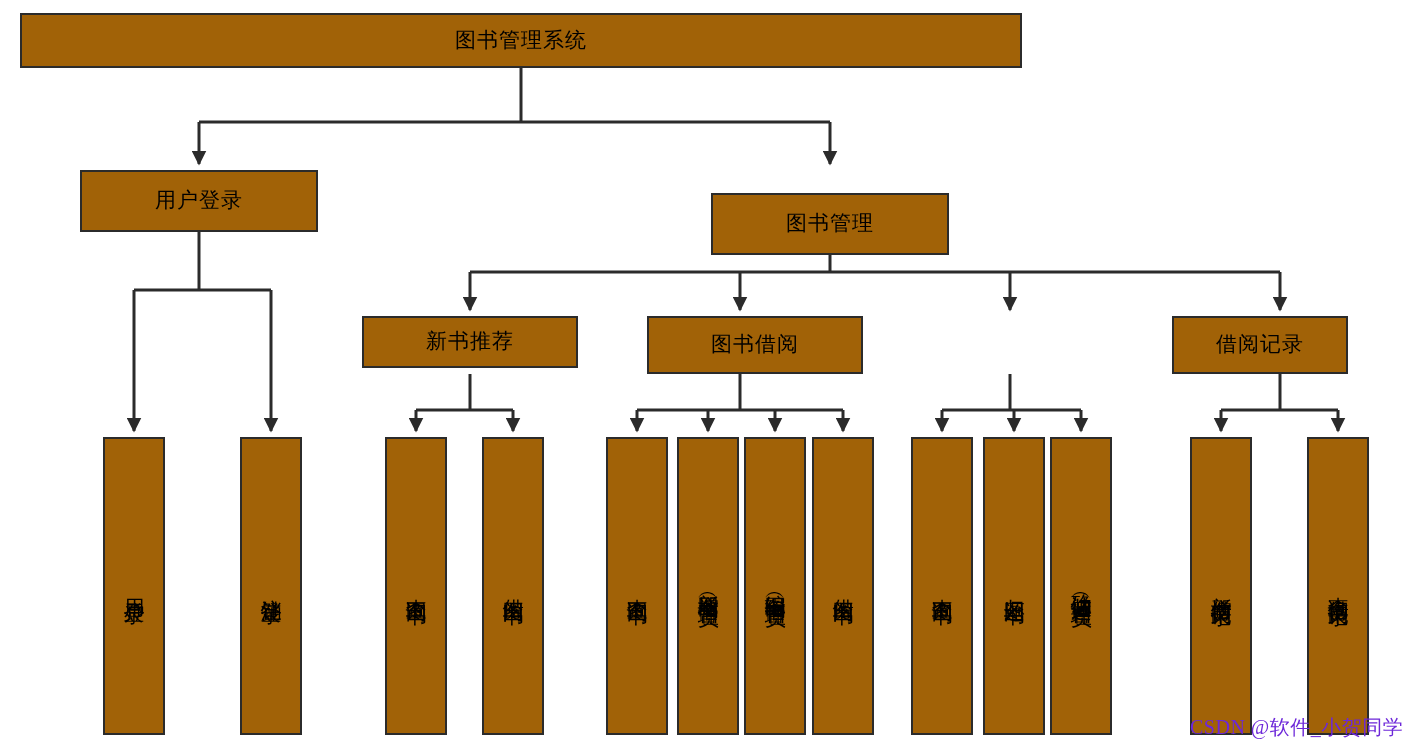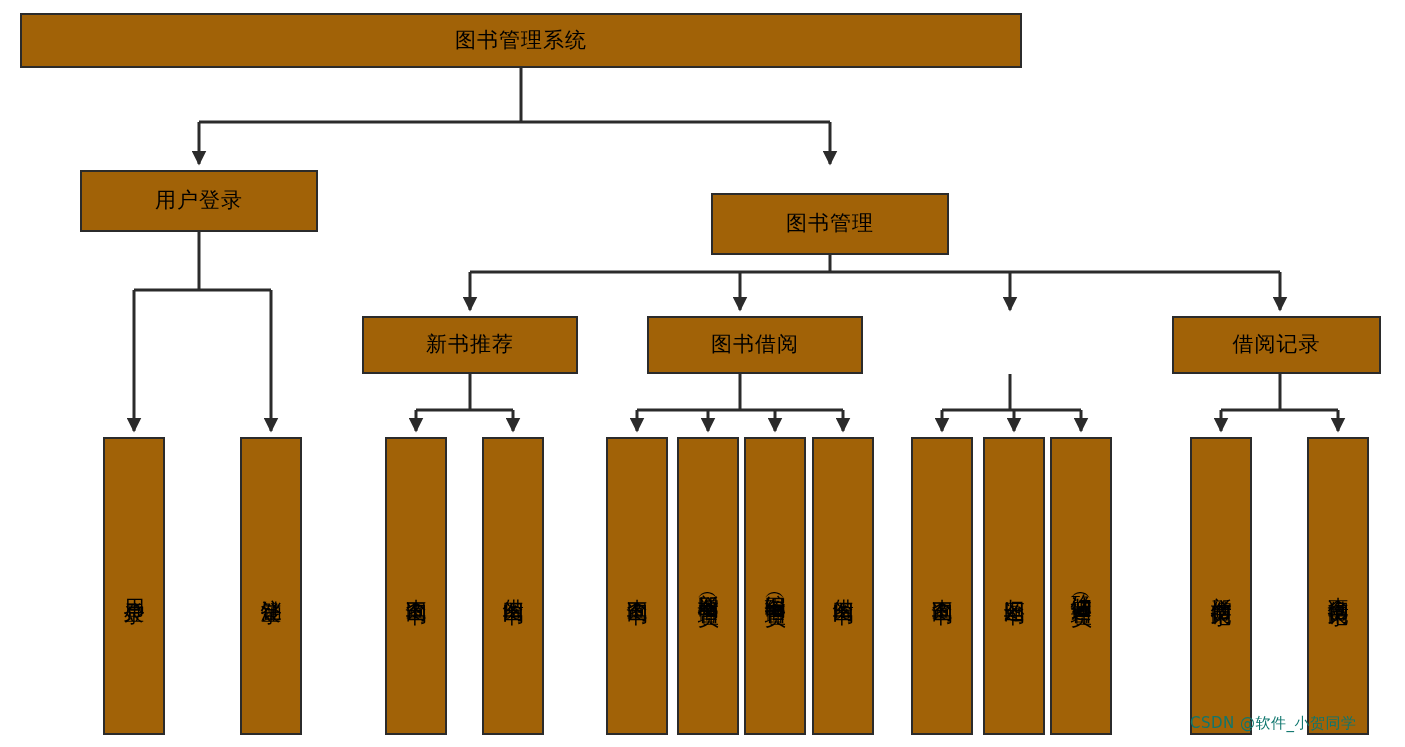--- a/index.html
+++ b/index.html
@@ -49,24 +49,25 @@
   .edges {
     position: absolute;
     left: 0;
     top: 0;
     width: 1405px;
     height: 747px;
     pointer-events: none;
   }
   .watermark {
     position: absolute;
-    font-size: 15px;
-    color: #0f766e;
+    font-size: 20px;
+    color: #6d28d9;
     letter-spacing: 0.5px;
     white-space: nowrap;
+    font-family: Liberation Serif, serif;
   }
 </style>
 </head>
 <body>
 
 <div id="canvas">
 
   <svg class="edges" viewBox="0 0 1405 747" width="1405" height="747">
     <defs>
       <marker id="arrow" viewBox="0 0 10 10" refX="9" refY="5" markerWidth="5" markerHeight="5" orient="auto-start-reverse">
@@ -124,27 +125,27 @@
     <span class="label">图书管理系统</span>
   </div>
 
   <div class="node horiz" style="left:80px; top:170px; width:238px; height:62px;">
     <span class="label">用户登录</span>
   </div>
   <div class="node horiz" style="left:711px; top:170px; width:238px; height:62px;margin-top:23px;">
     <span class="label">图书管理</span>
   </div>
 
-  <div class="node horiz" style="left:362px; top:316px; width:216px; height:58px;">
+  <div class="node horiz" style="left:362px; top:316px; width:216px; height:52px;">
     <span class="label">新书推荐</span>
   </div>
   <div class="node horiz" style="left:632px; top:316px; width:216px; height:58px;margin-left:15px;">
     <span class="label">图书借阅</span>
   </div>
-  <div class="node horiz" style="left:1172px; top:316px; width:209px; height:58px;text-align:right;">
+  <div class="node horiz" style="left:1172px; top:316px; width:176px; height:58px;text-align:right;">
     <span class="label">借阅记录</span>
   </div>
 
   <div class="node vert" style="left:103px; top:437px; width:62px; height:298px;">
     <span class="label">用户登录</span>
   </div>
   <div class="node vert" style="left:240px; top:437px; width:62px; height:298px;">
     <span class="label">注销登录</span>
   </div>
 

